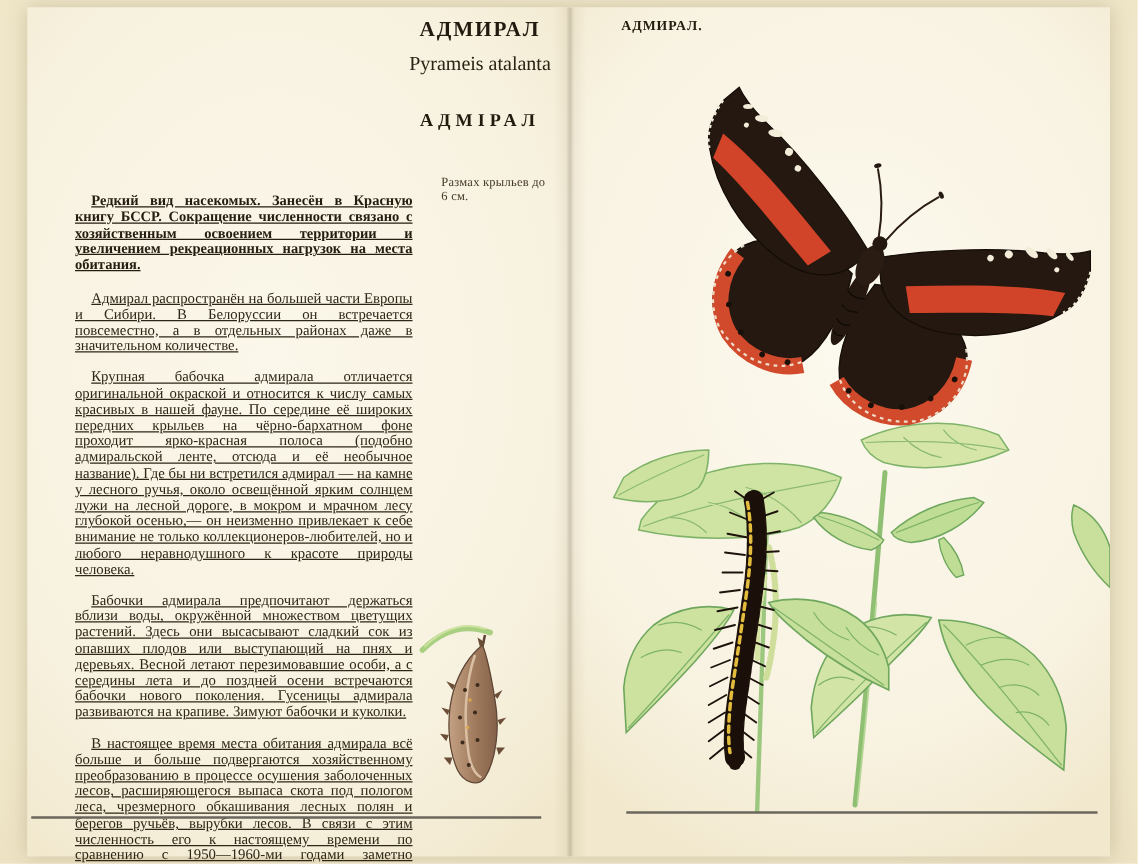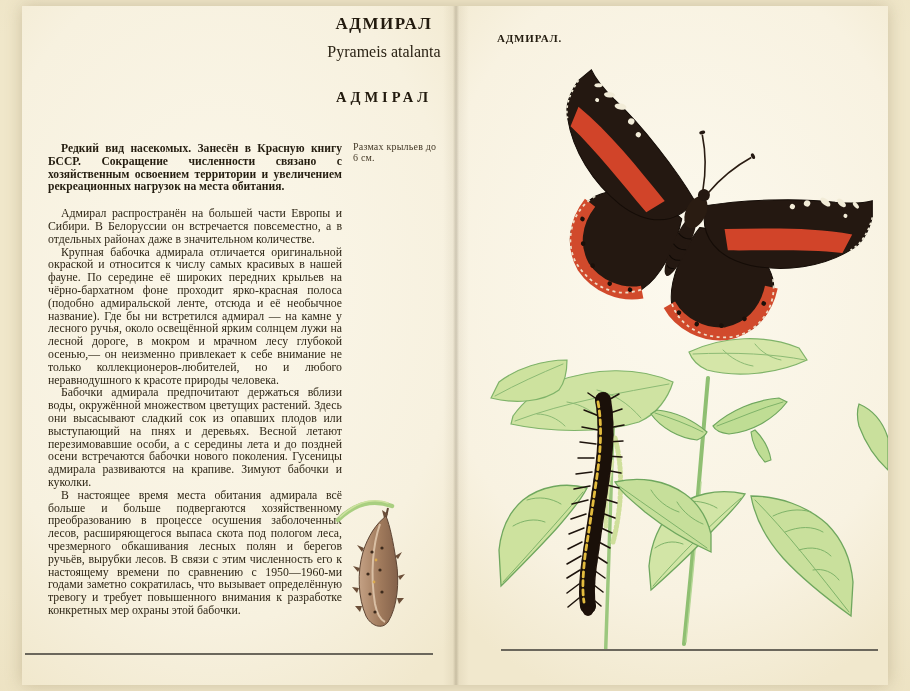--- a/index.html
+++ b/index.html
@@ -27,28 +27,28 @@
     background:linear-gradient(90deg, rgba(120,100,60,0) 0%, rgba(120,100,60,.08) 38%, rgba(85,70,40,.26) 50%, rgba(120,100,60,.08) 62%, rgba(120,100,60,0) 100%);
   }
   .title-block{position:absolute;left:262px;top:8px;width:200px;text-align:center;color:#221a0e;}
   .title-ru{font-size:17px;font-weight:bold;letter-spacing:1.5px;margin:0;}
   .latin{font-size:16px;margin-top:9px;color:#2a2214;}
   .title-be{font-size:14.5px;font-weight:bold;letter-spacing:4px;margin:28px 0 0;}
   .body-col{
     position:absolute;left:26px;top:137px;width:294px;
     font-size:11.8px;line-height:12.8px;text-align:justify;color:#2e2616;
   }
-  .body-col p{margin:0;text-indent:13px;}
+  .body-col p{margin:12px;text-indent:13px;text-decoration:underline;}
   .body-col p.lead{font-weight:bold;margin-bottom:13px;color:#241d10;font-size:11.6px;}
   .wingspan{
     position:absolute;left:331px;top:136px;width:88px;
     font-size:10px;line-height:10.6px;letter-spacing:.2px;color:#453a28;
   }
   .running-header{
-    position:absolute;left:42px;top:26px;
+    position:absolute;left:42px;top:9px;
     font-size:11px;font-weight:bold;letter-spacing:.8px;color:#241d10;text-align:center;
   }
   .rule{position:absolute;height:2px;background:#6b675c;}
   .rule-left{left:3px;top:647px;width:408px;}
   .rule-right{left:46px;top:643px;width:377px;}
   svg{display:block;}
   .chrysalis{position:absolute;left:308px;top:450px;}
   .art{position:absolute;left:0;top:24px;}
 </style>
 </head>

